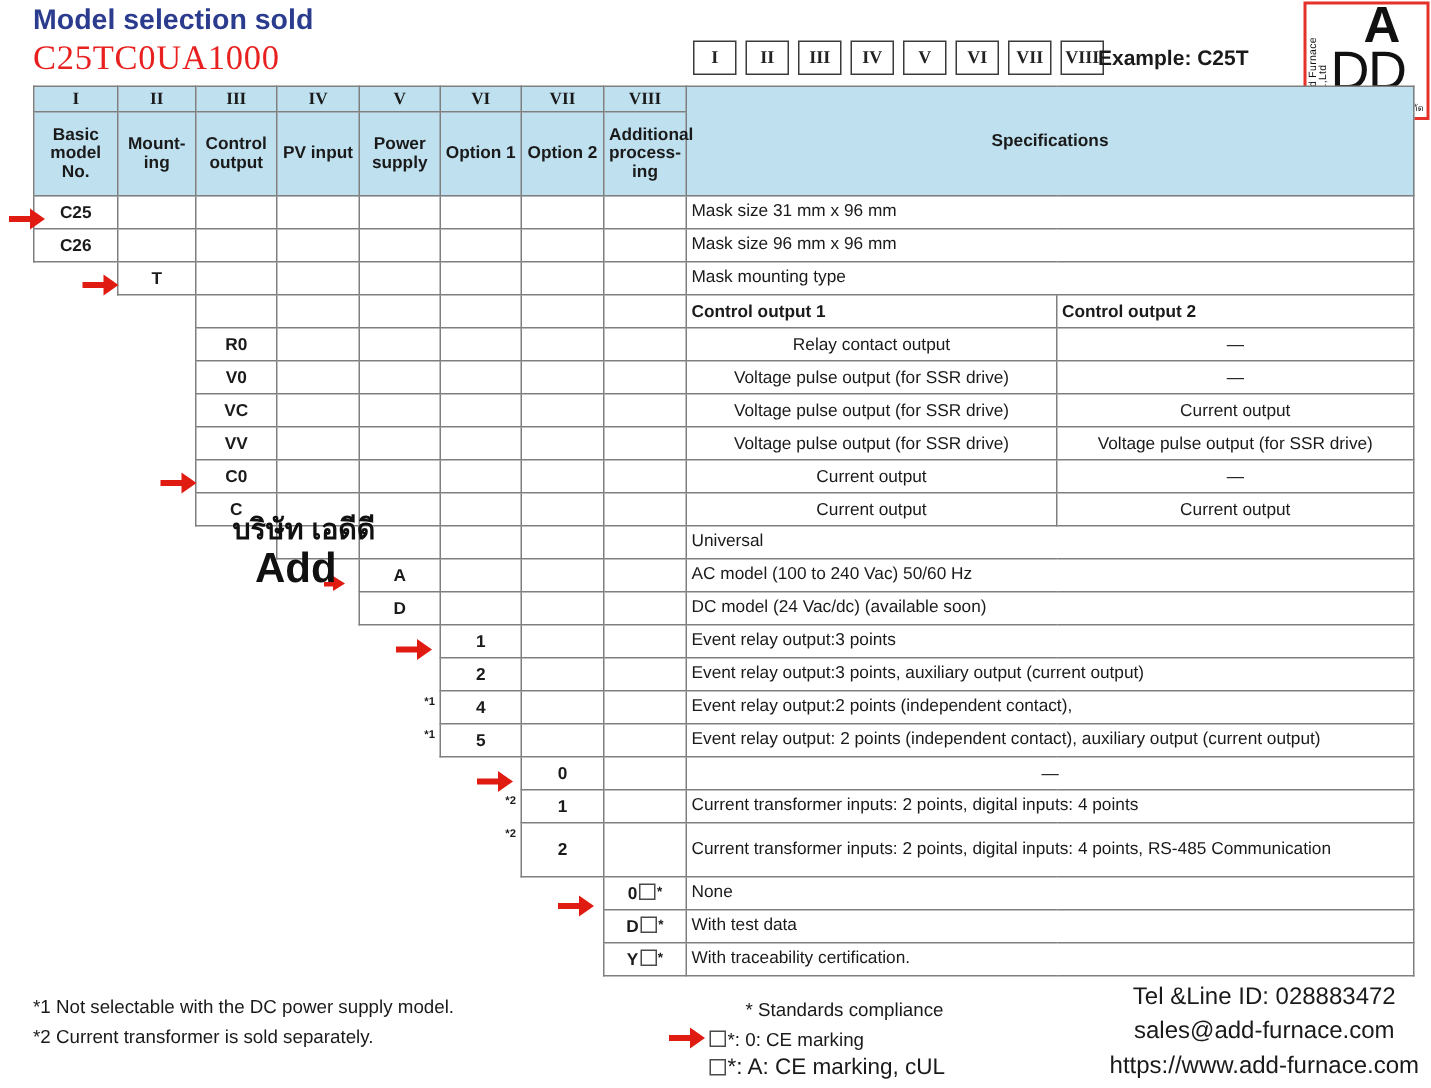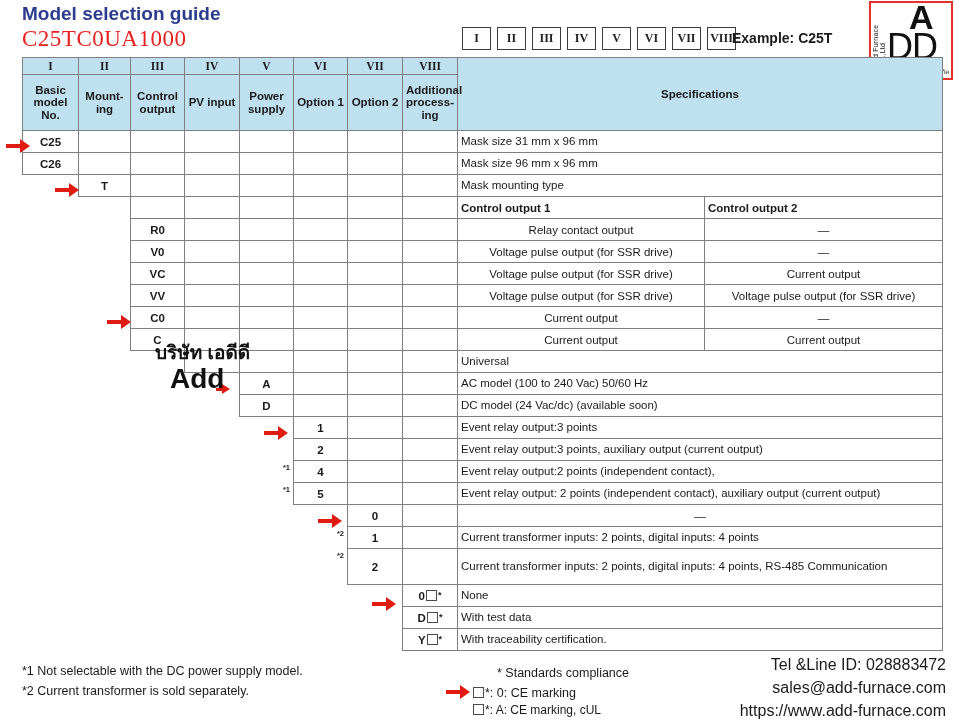--- a/index.html
+++ b/index.html
@@ -128,34 +128,34 @@
   }
 
   
   .fn{
     position:absolute;font-size:12.5px;color:#1a1a1a;white-space:nowrap;
   }
   .fn1{left:22px;top:664px;}
   .fn2{left:22px;top:684px;}
   .std-title{position:absolute;left:497px;top:666px;font-size:12.5px;white-space:nowrap;}
   .std1{position:absolute;left:472px;top:686px;font-size:12.5px;white-space:nowrap;}
-  .std2{position:absolute;left:472px;top:703px;font-size:12px;white-space:nowrap;}
+  .std2{position:absolute;left:472px;top:703px;font-size:15px;white-space:nowrap;}
 
   
   .contact{
-    position:absolute;right:8px;top:653px;text-align:right;
+    position:absolute;right:8px;top:653px;text-align:center;
     font-size:16px;line-height:23px;color:#1a1a1a;
   }
 </style>
 </head>
 <body>
 
 <div class="page">
 
-  <div class="title">Model selection guide</div>
+  <div class="title">Model selection sold</div>
   <div class="model-code">C25TC0UA1000</div>
 
   <div class="roman-boxes">
     <div class="rb">I</div>
     <div class="rb">II</div>
     <div class="rb">III</div>
     <div class="rb">IV</div>
     <div class="rb">V</div>
     <div class="rb">VI</div>
     <div class="rb">VII</div>

